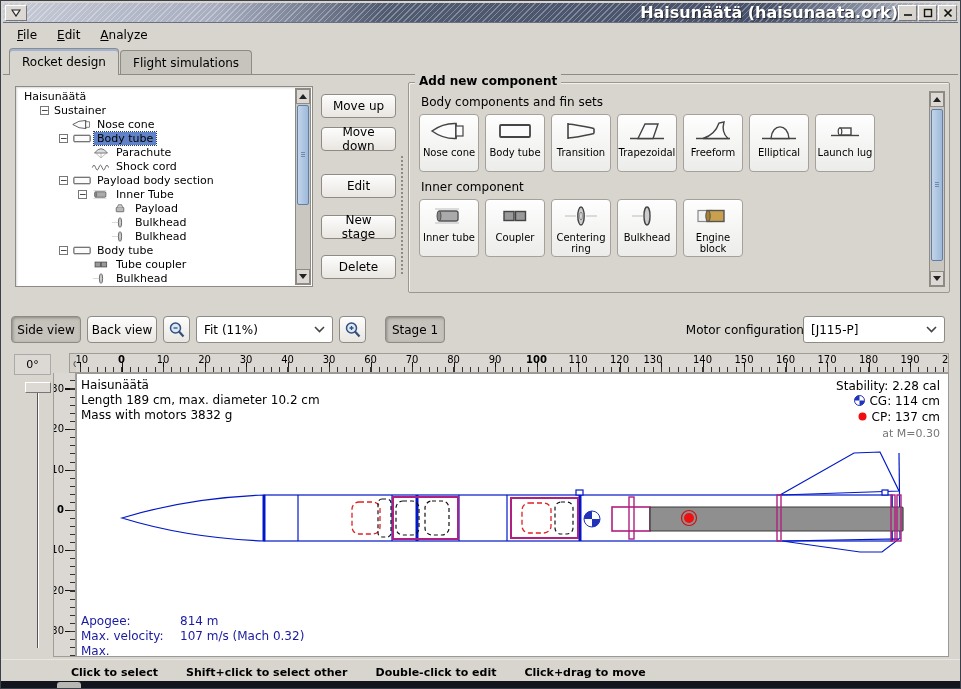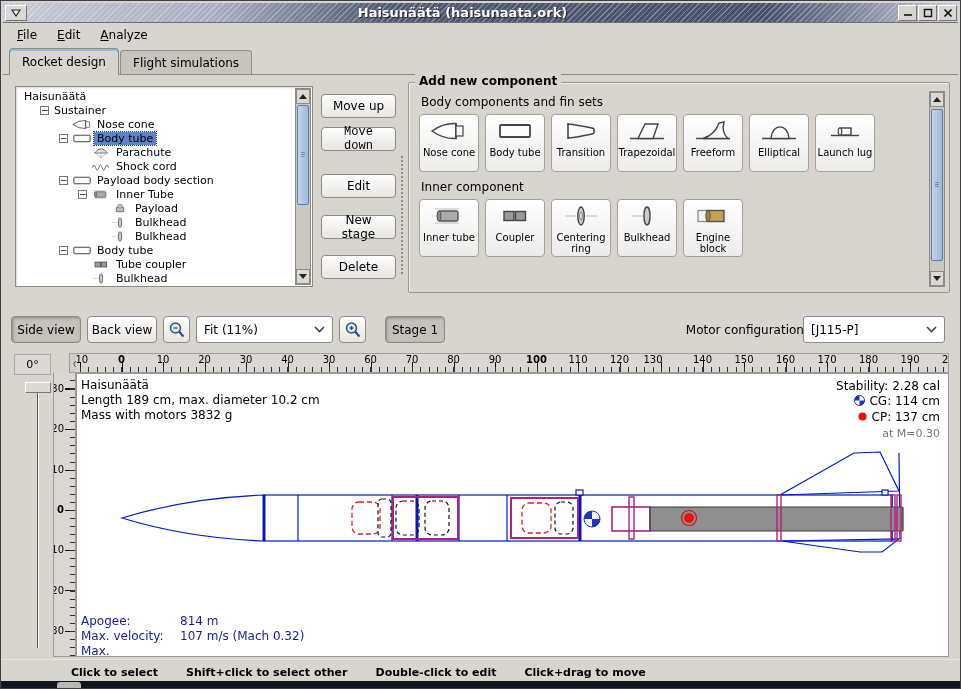--- a/index.html
+++ b/index.html
@@ -8,21 +8,21 @@
     font-family:"DejaVu Sans","Liberation Sans",sans-serif;font-size:12px;color:#000;
     border:1px solid #3a3f4a;overflow:hidden;}
   
   .titlebar{position:absolute;top:2px;left:2px;right:2px;height:20px;
     background:
       repeating-linear-gradient(135deg,rgba(255,255,255,.30) 0 1px,rgba(255,255,255,0) 1px 4px),
       linear-gradient(90deg,#c6cad6 0%,#a8aec0 22%,#505a70 40%,#47516b 80%,#8c94a6 91%,#c6cad6 100%);
     display:flex;align-items:center;border-bottom:1px solid #6a7080;}
   .wm-btn{width:22px;height:16px;margin-left:2px;background:#dcd9d4;border:1px solid;
     border-color:#fff #777 #777 #fff;display:flex;align-items:center;justify-content:center;}
-  .title{flex:1;text-align:center;color:#fff;font-weight:bold;font-size:13px;text-shadow:1px 1px 1px #222;}
+  .title{flex:1;text-align:right;color:#fff;font-weight:bold;font-size:16px;text-shadow:1px 1px 1px #222;}
   .wm-controls{display:flex;gap:1px;margin-right:1px;}
   .wc{width:19px;height:16px;background:#d8d5cf;border:1px solid;border-color:#fff #777 #777 #fff;
     display:flex;align-items:center;justify-content:center;}
   
   .menubar{position:absolute;top:22px;left:2px;right:2px;height:23px;display:flex;align-items:center;
     background:#d8d5cf;padding-left:4px;}
   .menu-item{padding:3px 10px;}
   .menu-item::first-letter{text-decoration:underline;}
   
   .tabbar{position:absolute;top:45px;left:8px;height:28px;display:flex;align-items:flex-end;z-index:2;}
@@ -57,21 +57,21 @@
   .sb-thumb::after{content:"";position:absolute;left:3px;right:3px;top:50%;height:5px;margin-top:-3px;
     background:repeating-linear-gradient(180deg,#6d8cb4 0 1px,transparent 1px 2px);}
   .tree-sb .sb-thumb{top:16px;height:100px;}
   .comp-sb .sb-thumb{top:17px;height:152px;}
   
   .actions{position:absolute;left:318px;top:0;width:75px;display:flex;flex-direction:column;}
   .btn{background:linear-gradient(#fdfdfd,#e9e6e1);border:1px solid #8e8a84;border-radius:4px;
     display:flex;align-items:center;justify-content:center;font-size:12px;font-family:inherit;color:#000;
     box-shadow:inset 0 1px 0 #fff;}
   .act-btn{height:24px;width:75px;}
-  .act-btn:nth-child(1){margin-top:19px;} .act-btn:nth-child(2){margin-top:9px;font-family:Liberation Mono, monospace;}
+  .act-btn:nth-child(1){margin-top:19px;} .act-btn:nth-child(2){margin-top:9px;}
   .act-btn:nth-child(3){margin-top:23px;} .act-btn:nth-child(4){margin-top:17px;}
   .act-btn:nth-child(5){margin-top:16px;}
   .vdots{position:absolute;left:397px;top:80px;height:120px;width:5px;
     background-image:radial-gradient(#8e8a84 30%,transparent 32%);background-size:4px 4px;}
   
   .groupbox{position:absolute;left:405px;top:7px;right:8px;bottom:10px;border:1px solid #9b978f;
     border-radius:2px;box-shadow:inset 1px 1px 0 #f2f0ec;}
   .gb-title{position:absolute;top:-9px;left:6px;background:#d8d5cf;padding:0 4px;font-weight:bold;}
   .groups{position:absolute;left:10px;top:8px;right:26px;}
   .group-label{margin:4px 0 5px 2px;}

